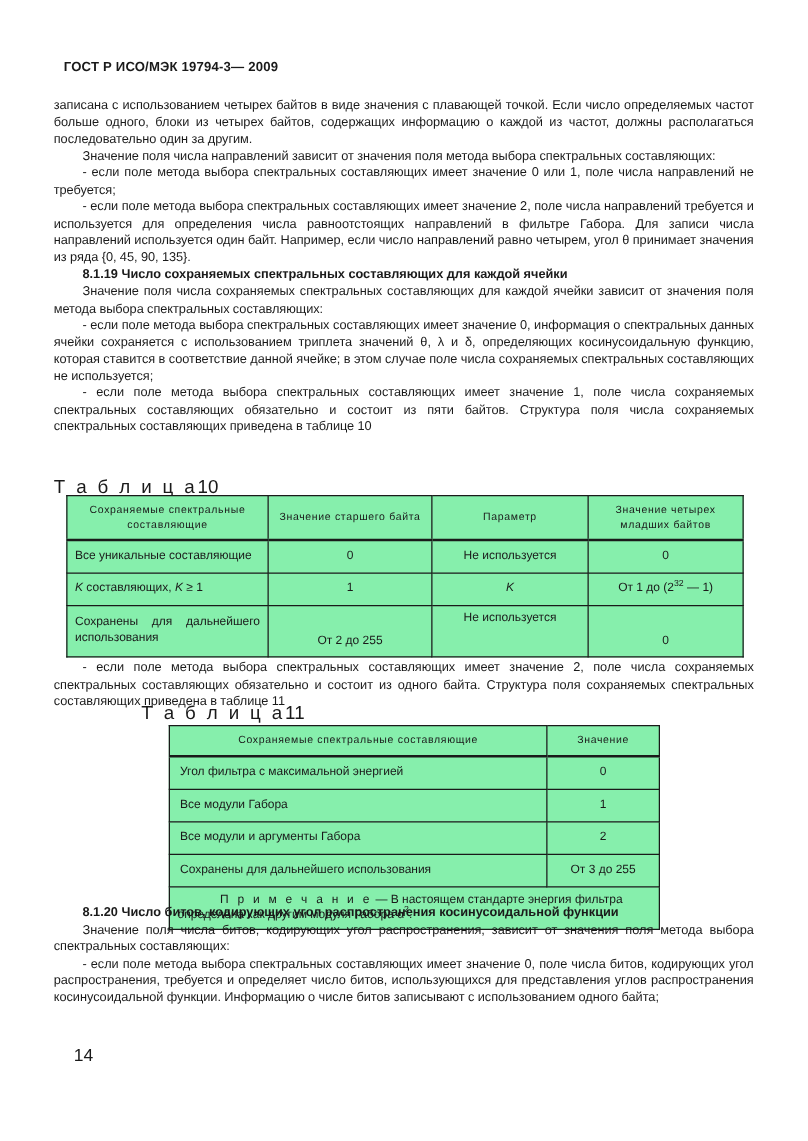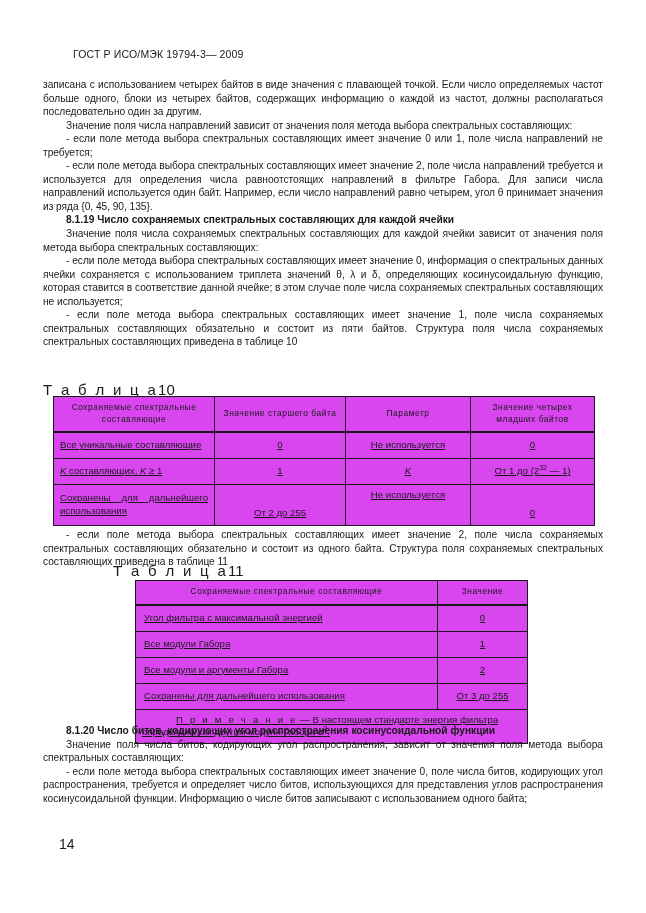--- a/index.html
+++ b/index.html
@@ -15,24 +15,24 @@
     color: #1a1a1a;
     overflow: hidden;
   }
   .page {
     position: absolute;
     inset: 0;
     padding: 0;
   }
   .doc-header {
     position: absolute;
-    left: 57px;
+    left: 35px;
     top: 48px;
     font-size: 10.5px;
-    font-weight: normal;
+    font-weight: bold;
     letter-spacing: 0.15px;
     white-space: nowrap;
     padding-left: 16px;
   }
   .body-col {
     position: absolute;
     left: 43px;
     top: 78px;
     width: 560px;
   }
@@ -68,40 +68,39 @@
     font-size: 15px;
     letter-spacing: 2.3px;
     white-space: nowrap;
   }
   .tbl-caption .num { letter-spacing: 0; }
 
   
   table.gost {
     border-collapse: collapse;
     table-layout: fixed;
-    background: #d946ef;
+    background: #86efac;
   }
   table.gost td, table.gost th {
     border: 1px solid #1a1a1a;
     font-weight: normal;
     vertical-align: middle;
   }
   table.gost thead td {
     font-size: 8.4px;
     letter-spacing: 0.55px;
     text-align: center;
     line-height: 11.5px;
     padding: 5px 3px 6px 3px;
     border-bottom-width: 2px;
   }
   table.gost tbody td {
     font-size: 9.6px;
     line-height: 12.6px;
     padding: 4px 6px;
-    text-decoration: underline;
   }
   td.c { text-align: center; }
   td.l { text-align: left; }
 
   
   #table-10-wrap {
     position: absolute;
     left: 53px;
     top: 396px;
   }

